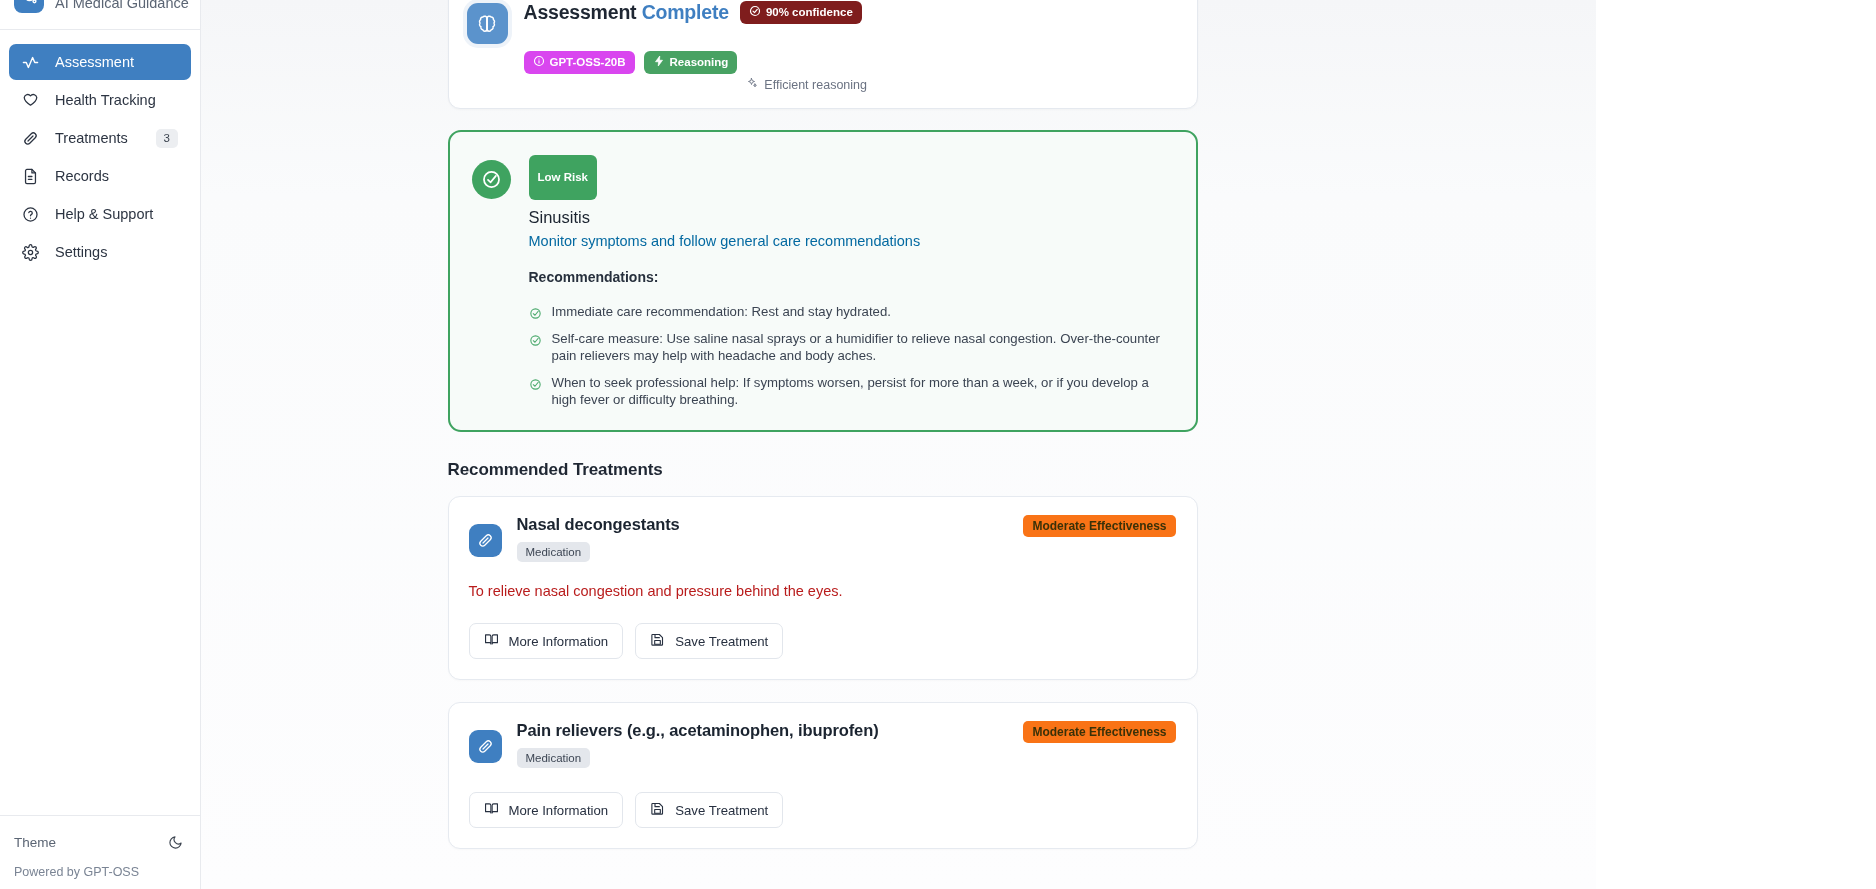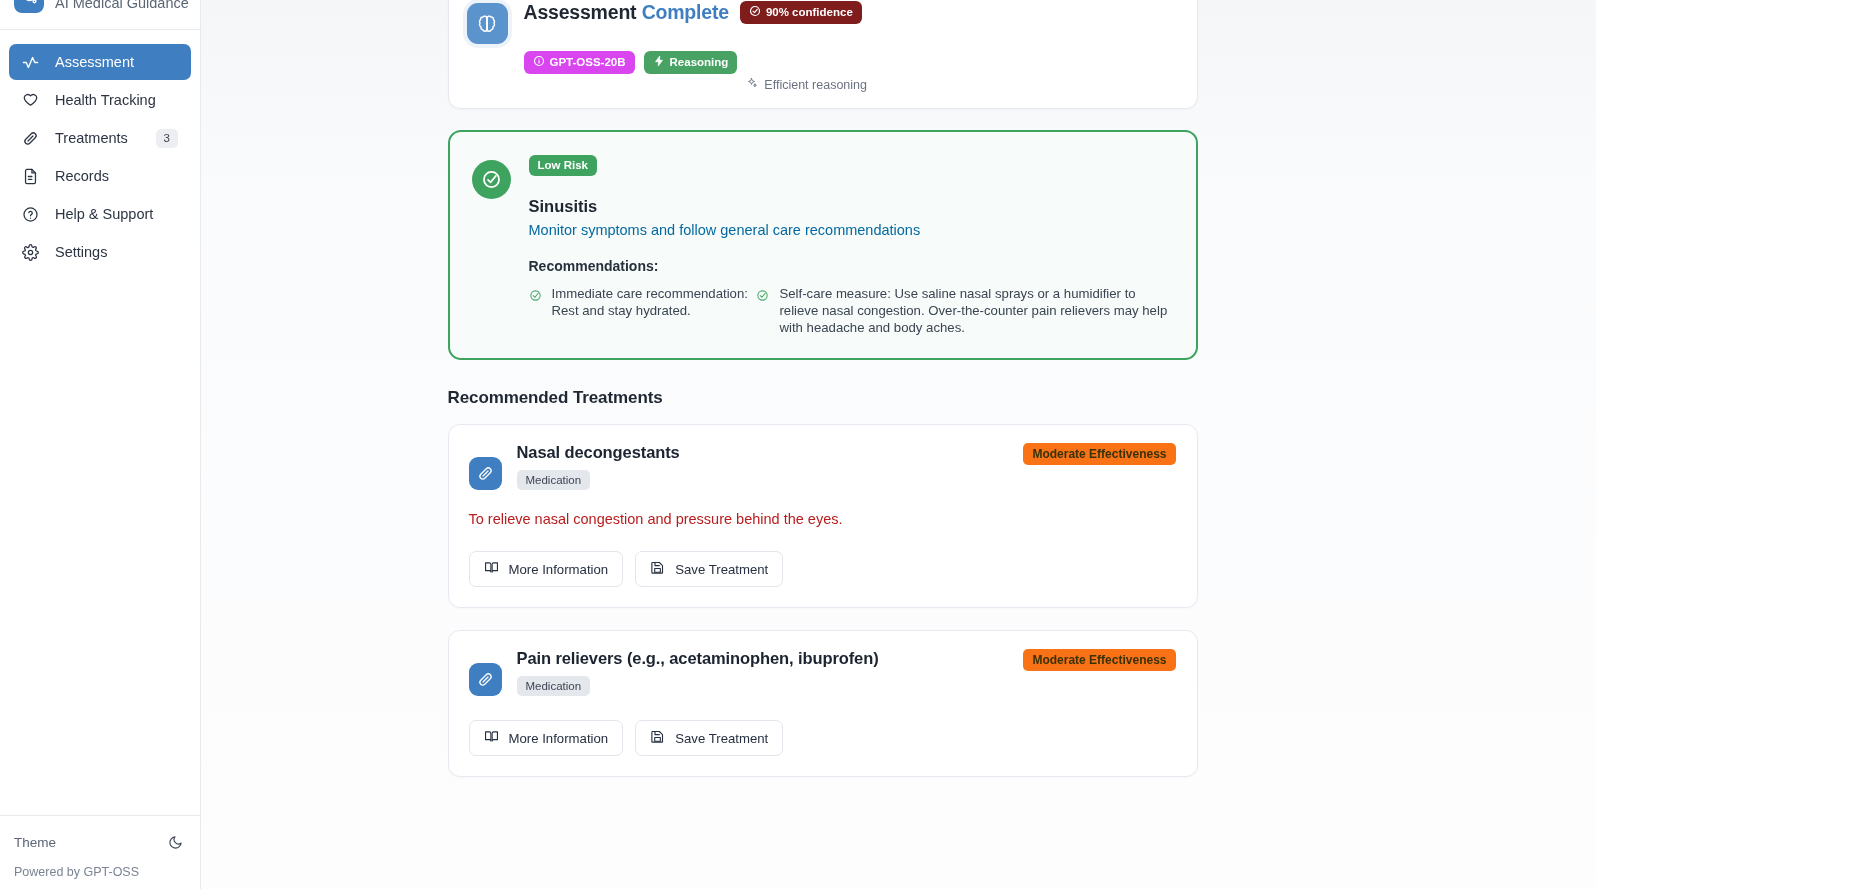--- a/index.html
+++ b/index.html
@@ -143,46 +143,46 @@
     background: #3fa360;
     display:flex; align-items:center; justify-content:center;
     flex: 0 0 39px;
     margin-top: 9px;
   }
   .diag-icon svg { width: 21px; height: 21px; }
   .diag-body { flex: 1; padding-top: 4px; }
   .risk-badge {
     display:inline-block; background: #3fa360; color:#fff;
     font-size: 11.5px; font-weight: 700;
-    border-radius: 6px; padding: 4px 9px; line-height: 13px;
-  }
-  .diag-name { font-size: 16.5px; font-weight: 700; color: #1b2430; margin-top: 21px; }
+    border-radius: 6px; padding: 16px 9px; line-height: 13px;
+  }
+  .diag-name { font-size: 16.5px; font-weight: 400; color: #1b2430; margin-top: 8px; }
   .diag-sub { font-size: 14.5px; color: #0369a1; margin-top: 6px; }
   .rec-head { font-size: 14px; font-weight: 700; color: #27303d; margin-top: 20px; }
-  .rec-list { margin-top: 11px; display: flex; flex-direction: row; }
+  .rec-list { margin-top: 18px; display: flex; flex-direction: column; gap: 10px; }
   .rec-item { display: flex; gap: 10px; align-items: flex-start; }
   .rec-check { width: 13px; height: 13px; flex: 0 0 13px; margin-top: 3px; }
   .rec-check svg { width: 13px; height: 13px; }
   .rec-text { font-size: 13.2px; color: #3b4452; line-height: 17px; max-width: 640px; }
 
   
   .section-title {
     font-size: 17px; font-weight: 700; color: #1f2733;
     margin-top: 28px; margin-bottom: 16px; letter-spacing: -0.1px;
   }
   .treat-card {
     background: #ffffff;
     border: 1px solid #e6eaf0;
     border-radius: 12px;
     padding: 18px 20px 20px 20px;
     margin-bottom: 22px;
     box-shadow: 0 1px 2px rgba(16,24,40,0.025);
     position: relative;
   }
-  .treat-head { display: flex; gap: 15px; align-items: flex-end; }
+  .treat-head { display: flex; gap: 15px; align-items: center; }
   .treat-icon {
     width: 33px; height: 33px; border-radius: 9px;
     background: #3f7fc1;
     display:flex; align-items:center; justify-content:center;
     flex: 0 0 33px; margin-top: 3px;
   }
   .treat-icon svg { width: 17px; height: 17px; }
   .treat-titles { flex: 1; }
   .treat-name { font-size: 16.5px; font-weight: 700; color: #1b2430; letter-spacing: -0.1px; }
   .treat-type {
@@ -386,20 +386,29 @@
               <span class="rec-text">Immediate care recommendation: Rest and stay hydrated.</span>
             </li>
             <li class="rec-item">
               <span class="rec-check">
                 <svg viewBox="0 0 24 24" fill="none" stroke="#4aa96c" stroke-width="2" stroke-linecap="round" stroke-linejoin="round">
                     <circle cx="12" cy="12" r="8.6"></circle>
                     <polyline points="8 12.4 11 15.2 17 7.8"></polyline>
                   </svg>
               </span>
               <span class="rec-text">Self-care measure: Use saline nasal sprays or a humidifier to relieve nasal congestion. Over-the-counter pain relievers may help with headache and body aches.</span>
+            </li>
+            <li class="rec-item">
+              <span class="rec-check">
+                <svg viewBox="0 0 24 24" fill="none" stroke="#4aa96c" stroke-width="2" stroke-linecap="round" stroke-linejoin="round">
+                    <circle cx="12" cy="12" r="8.6"></circle>
+                    <polyline points="8 12.4 11 15.2 17 7.8"></polyline>
+                  </svg>
+              </span>
+              <span class="rec-text">When to seek professional help: If symptoms worsen, persist for more than a week, or if you develop a high fever or difficulty breathing.</span>
             </li>
           </ul>
         </div>
       </section>
 
       <h2 class="section-title">Recommended Treatments</h2>
 
       <section class="treat-card">
         <span class="eff-badge">Moderate Effectiveness</span>
         <div class="treat-head">

